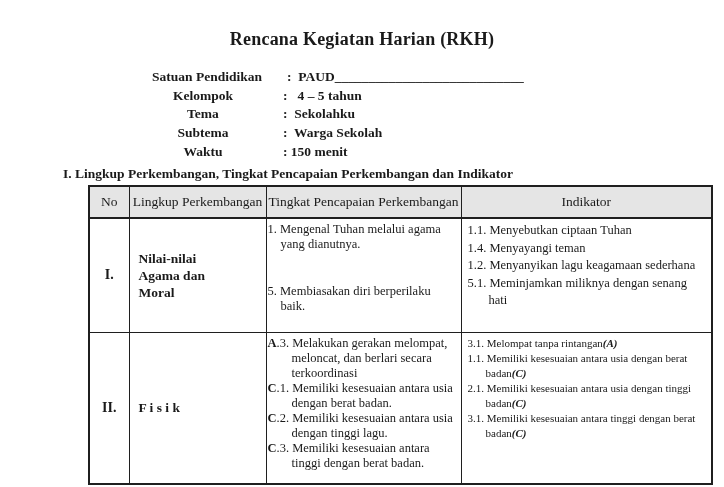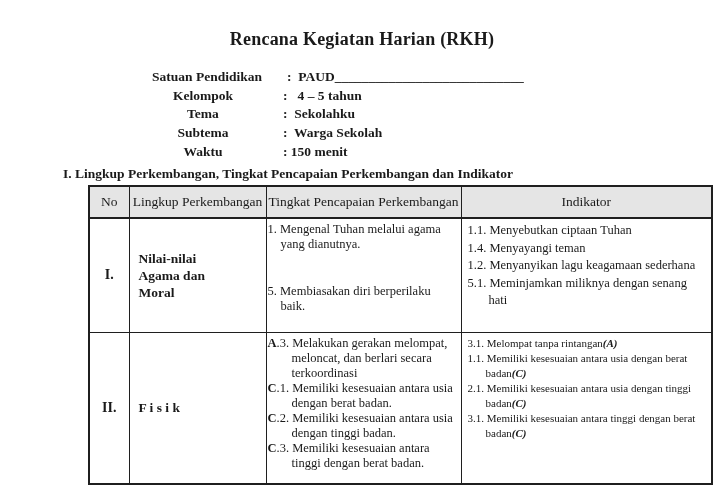--- a/index.html
+++ b/index.html
@@ -116,21 +116,21 @@
           <div class="hang-ind"><span>1.2. Menyanyikan lagu keagamaan sederhana</span><span class="tag"></span></div>
           <div class="hang-ind"><span>5.1. Meminjamkan miliknya dengan senang hati</span><span class="tag"></span></div>
         </td>
       </tr>
       <tr class="row-two">
         <td class="cell-no">II.</td>
         <td class="cell-lingkup">F i s i k</td>
         <td class="cell-tingkat">
           <div class="hang-lg"><span class="pfx">A</span><span>.3. Melakukan gerakan melompat, meloncat, dan berlari secara terkoordinasi</span></div>
           <div class="hang-lg"><span class="pfx">C</span><span>.1. Memiliki kesesuaian antara usia dengan berat badan.</span></div>
-          <div class="hang-lg"><span class="pfx">C</span><span>.2. Memiliki kesesuaian antara usia dengan tinggi badan.</span></div>
+          <div class="hang-lg"><span class="pfx">C</span><span>.2. Memiliki kesesuaian antara usia dengan tinggi lagu.</span></div>
           <div class="hang-lg"><span class="pfx">C</span><span>.3. Memiliki kesesuaian antara tinggi dengan berat badan.</span></div>
         </td>
         <td class="cell-indik">
           <div class="hang-ind2"><span>3.1. Melompat tanpa rintangan</span><span class="tag">(A)</span></div>
           <div class="hang-ind2"><span>1.1. Memiliki kesesuaian antara usia dengan berat badan</span><span class="tag">(C)</span></div>
           <div class="hang-ind2"><span>2.1. Memiliki kesesuaian antara usia dengan tinggi badan</span><span class="tag">(C)</span></div>
           <div class="hang-ind2"><span>3.1. Memiliki kesesuaian antara tinggi dengan berat badan</span><span class="tag">(C)</span></div>
         </td>
       </tr>
     </tbody>

